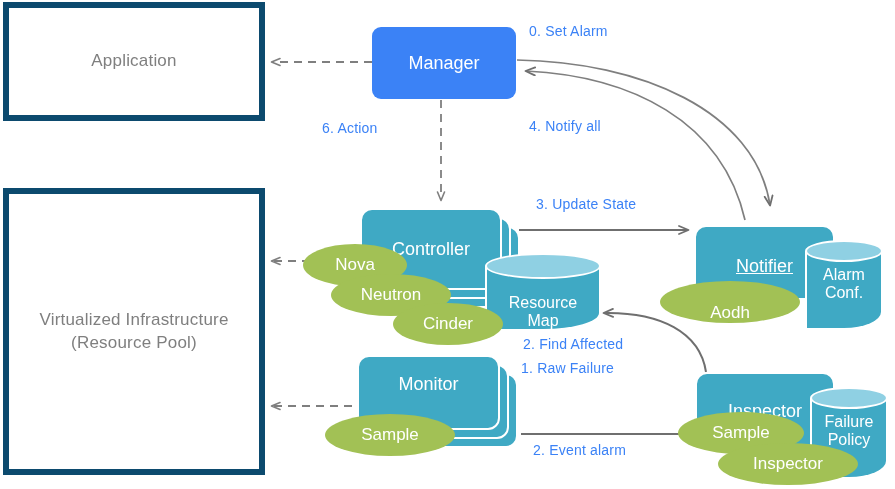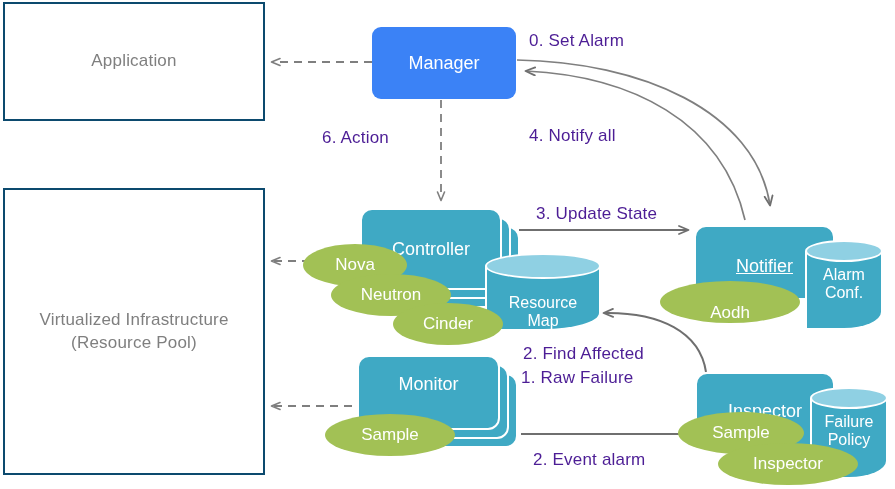--- a/index.html
+++ b/index.html
@@ -16,21 +16,21 @@
   }
   svg.layer{
     position:absolute;
     left:0; top:0;
     width:895px; height:489px;
     overflow:visible;
   }
   
   .plain-box{
     position:absolute;
-    border:2px solid #0c4a6e;
+    border:6px solid #0c4a6e;
     background:#ffffff;
     box-sizing:border-box;
     display:flex;
     align-items:center;
     justify-content:center;
     text-align:center;
     color:#7f7f7f;
     font-size:17px;
     line-height:1.35;
     letter-spacing:.2px;
@@ -100,25 +100,24 @@
     display:flex;
     align-items:center;
     justify-content:center;
     color:#ffffff;
     font-size:17px;
     box-sizing:border-box;
   }
   
   .edge-label{
     position:absolute;
-    color:#4c1d95;
-    font-size:17px;
+    color:#3b82f6;
+    font-size:14px;
     white-space:nowrap;
     letter-spacing:.2px;
-    margin-top:8px;
   }
 </style>
 </head>
 <body>
 
 <div id="canvas">
 
   <svg class="layer" viewBox="0 0 895 489">
     <defs>
       <marker id="arrow-gray" markerWidth="11" markerHeight="11" refX="9" refY="4.5" orient="auto" markerUnits="userSpaceOnUse">

